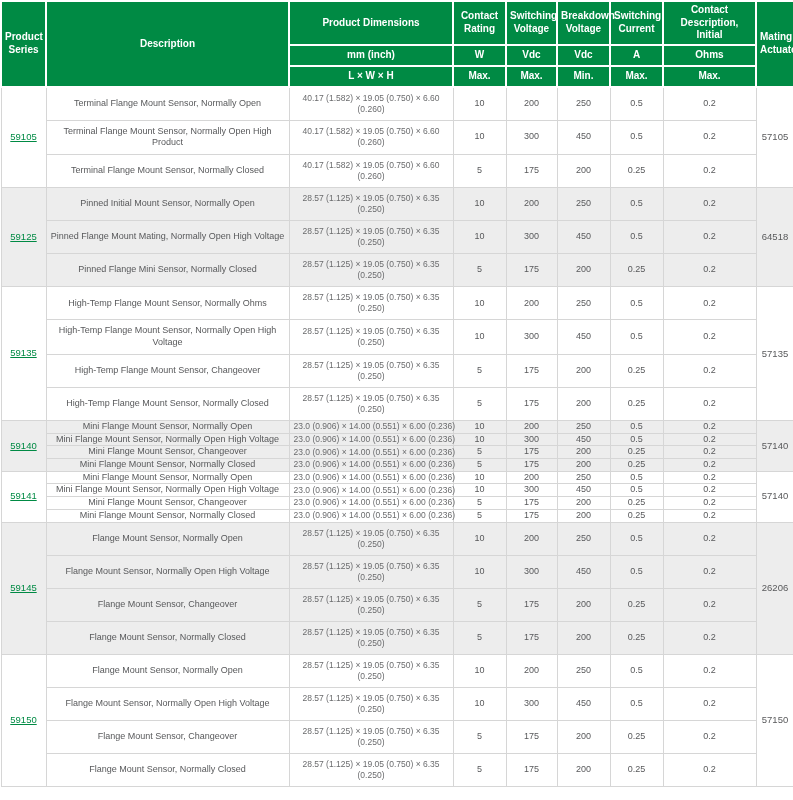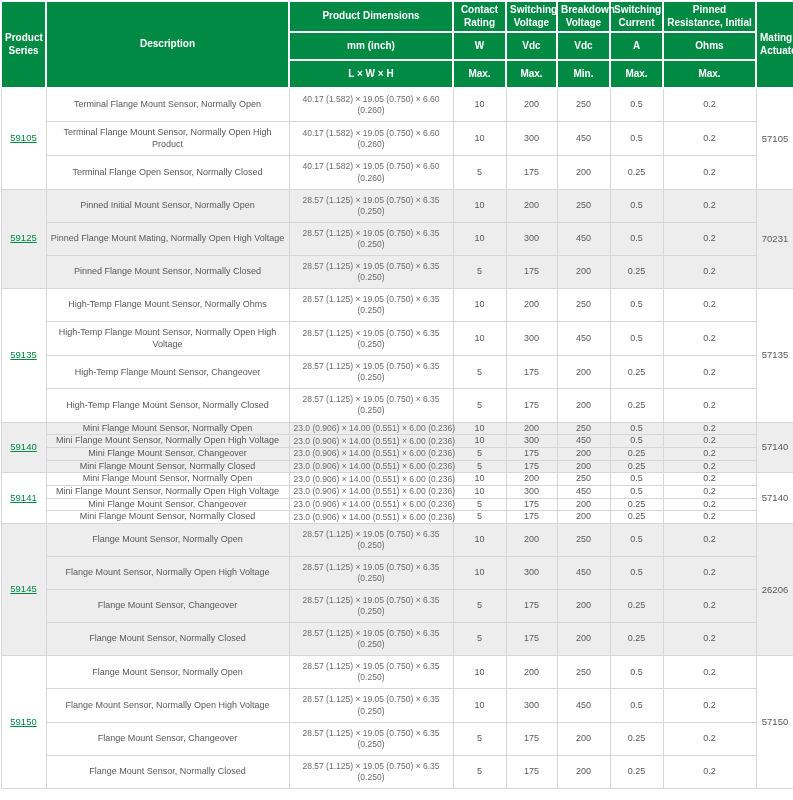--- a/index.html
+++ b/index.html
@@ -21,21 +21,21 @@
     color: #ffffff;
     font-weight: bold;
     font-size: 10px;
     line-height: 1.25;
     text-align: center;
     vertical-align: middle;
     border: 2px solid #ffffff;
     padding: 2px 3px;
   }
   thead tr.h1 th { height: 27px; }
-  thead tr.h2 th, thead tr.h3 th { height: 28px; }
+  thead tr.h2 th, thead tr.h3 th { height: 21px; }
   
   tbody td {
     font-size: 9px;
     color: #58595b;
     text-align: center;
     vertical-align: middle;
     border: 1px solid #d6d6d6;
     background: #ffffff;
     padding: 5px 4px;
     line-height: 1.3;
@@ -70,21 +70,21 @@
   </colgroup>
   <thead>
     <tr class="h1">
       <th rowspan="3">Product Series</th>
       <th rowspan="3">Description</th>
       <th>Product Dimensions</th>
       <th>Contact Rating</th>
       <th>Switching Voltage</th>
       <th>Breakdown Voltage</th>
       <th>Switching Current</th>
-      <th>Pinned Resistance, Initial</th>
+      <th>Contact Description, Initial</th>
       <th rowspan="3">Mating Actuator</th>
     </tr>
     <tr class="h2">
       <th>mm (inch)</th>
       <th>W</th>
       <th>Vdc</th>
       <th>Vdc</th>
       <th>A</th>
       <th>Ohms</th>
     </tr>
@@ -112,50 +112,50 @@
       <tr>
         <td class="desc-cell">Terminal Flange Mount Sensor, Normally Open High Product</td>
         <td class="dim-cell">40.17 (1.582) × 19.05 (0.750) × 6.60 (0.260)</td>
         <td>10</td>
         <td>300</td>
         <td>450</td>
         <td>0.5</td>
         <td>0.2</td>
       </tr>
       <tr>
-        <td class="desc-cell">Terminal Flange Open Sensor, Normally Closed</td>
+        <td class="desc-cell">Terminal Flange Mount Sensor, Normally Closed</td>
         <td class="dim-cell">40.17 (1.582) × 19.05 (0.750) × 6.60 (0.260)</td>
         <td>5</td>
         <td>175</td>
         <td>200</td>
         <td>0.25</td>
         <td>0.2</td>
       </tr>
       <tr class="shaded group-start">
         <td rowspan="3" class="series-cell"><a href="#">59125</a></td>
         <td class="desc-cell">Pinned Initial Mount Sensor, Normally Open</td>
         <td class="dim-cell">28.57 (1.125) × 19.05 (0.750) × 6.35 (0.250)</td>
         <td>10</td>
         <td>200</td>
         <td>250</td>
         <td>0.5</td>
         <td>0.2</td>
-        <td rowspan="3" class="mating-cell">70231</td>
+        <td rowspan="3" class="mating-cell">64518</td>
       </tr>
       <tr class="shaded">
         <td class="desc-cell">Pinned Flange Mount Mating, Normally Open High Voltage</td>
         <td class="dim-cell">28.57 (1.125) × 19.05 (0.750) × 6.35 (0.250)</td>
         <td>10</td>
         <td>300</td>
         <td>450</td>
         <td>0.5</td>
         <td>0.2</td>
       </tr>
       <tr class="shaded">
-        <td class="desc-cell">Pinned Flange Mount Sensor, Normally Closed</td>
+        <td class="desc-cell">Pinned Flange Mini Sensor, Normally Closed</td>
         <td class="dim-cell">28.57 (1.125) × 19.05 (0.750) × 6.35 (0.250)</td>
         <td>5</td>
         <td>175</td>
         <td>200</td>
         <td>0.25</td>
         <td>0.2</td>
       </tr>
       <tr class="group-start">
         <td rowspan="4" class="series-cell"><a href="#">59135</a></td>
         <td class="desc-cell">High-Temp Flange Mount Sensor, Normally Ohms</td>

